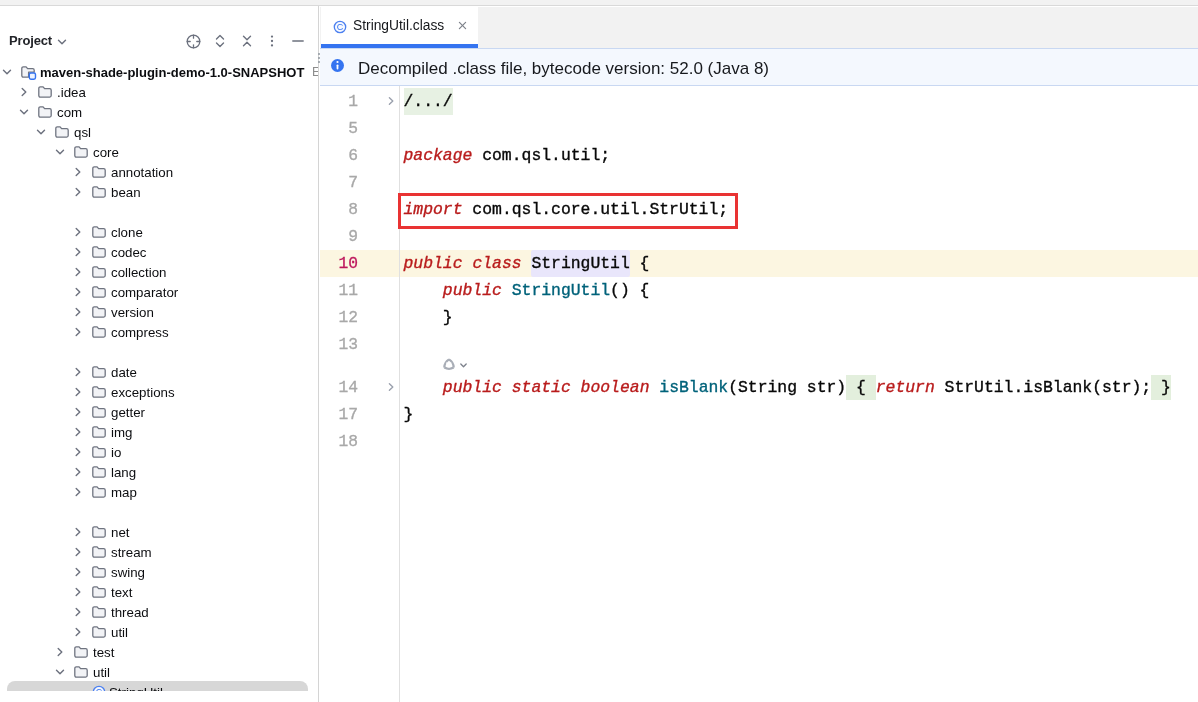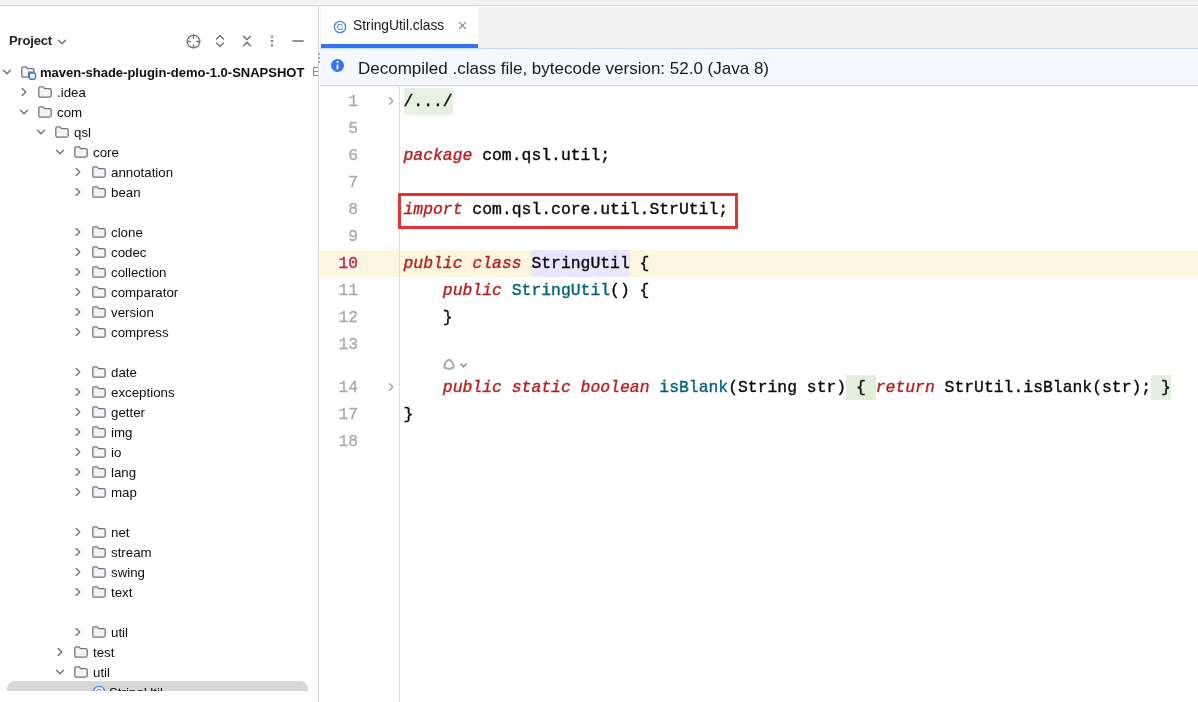--- a/index.html
+++ b/index.html
@@ -279,20 +279,29 @@
       </div>
 <div class="row" style="top:561px">
         <svg style="left:72px;top:4px" width="12" height="12" viewBox="0 0 12 12" fill="none" stroke="#6c717e" stroke-width="1.4" stroke-linecap="round" stroke-linejoin="round">
           <polyline points="4.2,2.5 7.8,6 4.2,9.5"></polyline>
         </svg>
         <svg style="left:91px;top:2px" width="16" height="16" viewBox="0 0 16 16">
           <path d="M1.8 4.4 C1.8 3.5 2.4 2.9 3.3 2.9 H6.1 L7.6 4.7 H12.7 C13.6 4.7 14.2 5.3 14.2 6.2 V11.6 C14.2 12.5 13.6 13.1 12.7 13.1 H3.3 C2.4 13.1 1.8 12.5 1.8 11.6 Z" fill="#f2f3f6" stroke="#6f7480" stroke-width="1.3" stroke-linejoin="round"></path>
         </svg>
         <span class="lbl" style="left:111px;">text</span>
       </div>
+<div class="row" style="top:581px">
+        <svg style="left:72px;top:4px" width="12" height="12" viewBox="0 0 12 12" fill="none" stroke="#6c717e" stroke-width="1.4" stroke-linecap="round" stroke-linejoin="round">
+          <polyline points="4.2,2.5 7.8,6 4.2,9.5"></polyline>
+        </svg>
+        <svg style="left:91px;top:2px" width="16" height="16" viewBox="0 0 16 16">
+          <path d="M1.8 4.4 C1.8 3.5 2.4 2.9 3.3 2.9 H6.1 L7.6 4.7 H12.7 C13.6 4.7 14.2 5.3 14.2 6.2 V11.6 C14.2 12.5 13.6 13.1 12.7 13.1 H3.3 C2.4 13.1 1.8 12.5 1.8 11.6 Z" fill="#f2f3f6" stroke="#6f7480" stroke-width="1.3" stroke-linejoin="round"></path>
+        </svg>
+        <span class="lbl" style="left:111px;">thread</span>
+      </div>
 <div class="row" style="top:601px">
         <svg style="left:72px;top:4px" width="12" height="12" viewBox="0 0 12 12" fill="none" stroke="#6c717e" stroke-width="1.4" stroke-linecap="round" stroke-linejoin="round">
           <polyline points="4.2,2.5 7.8,6 4.2,9.5"></polyline>
         </svg>
         <svg style="left:91px;top:2px" width="16" height="16" viewBox="0 0 16 16">
           <path d="M1.8 4.4 C1.8 3.5 2.4 2.9 3.3 2.9 H6.1 L7.6 4.7 H12.7 C13.6 4.7 14.2 5.3 14.2 6.2 V11.6 C14.2 12.5 13.6 13.1 12.7 13.1 H3.3 C2.4 13.1 1.8 12.5 1.8 11.6 Z" fill="#f2f3f6" stroke="#6f7480" stroke-width="1.3" stroke-linejoin="round"></path>
         </svg>
         <span class="lbl" style="left:111px;">util</span>
       </div>
 <div class="row" style="top:621px">

